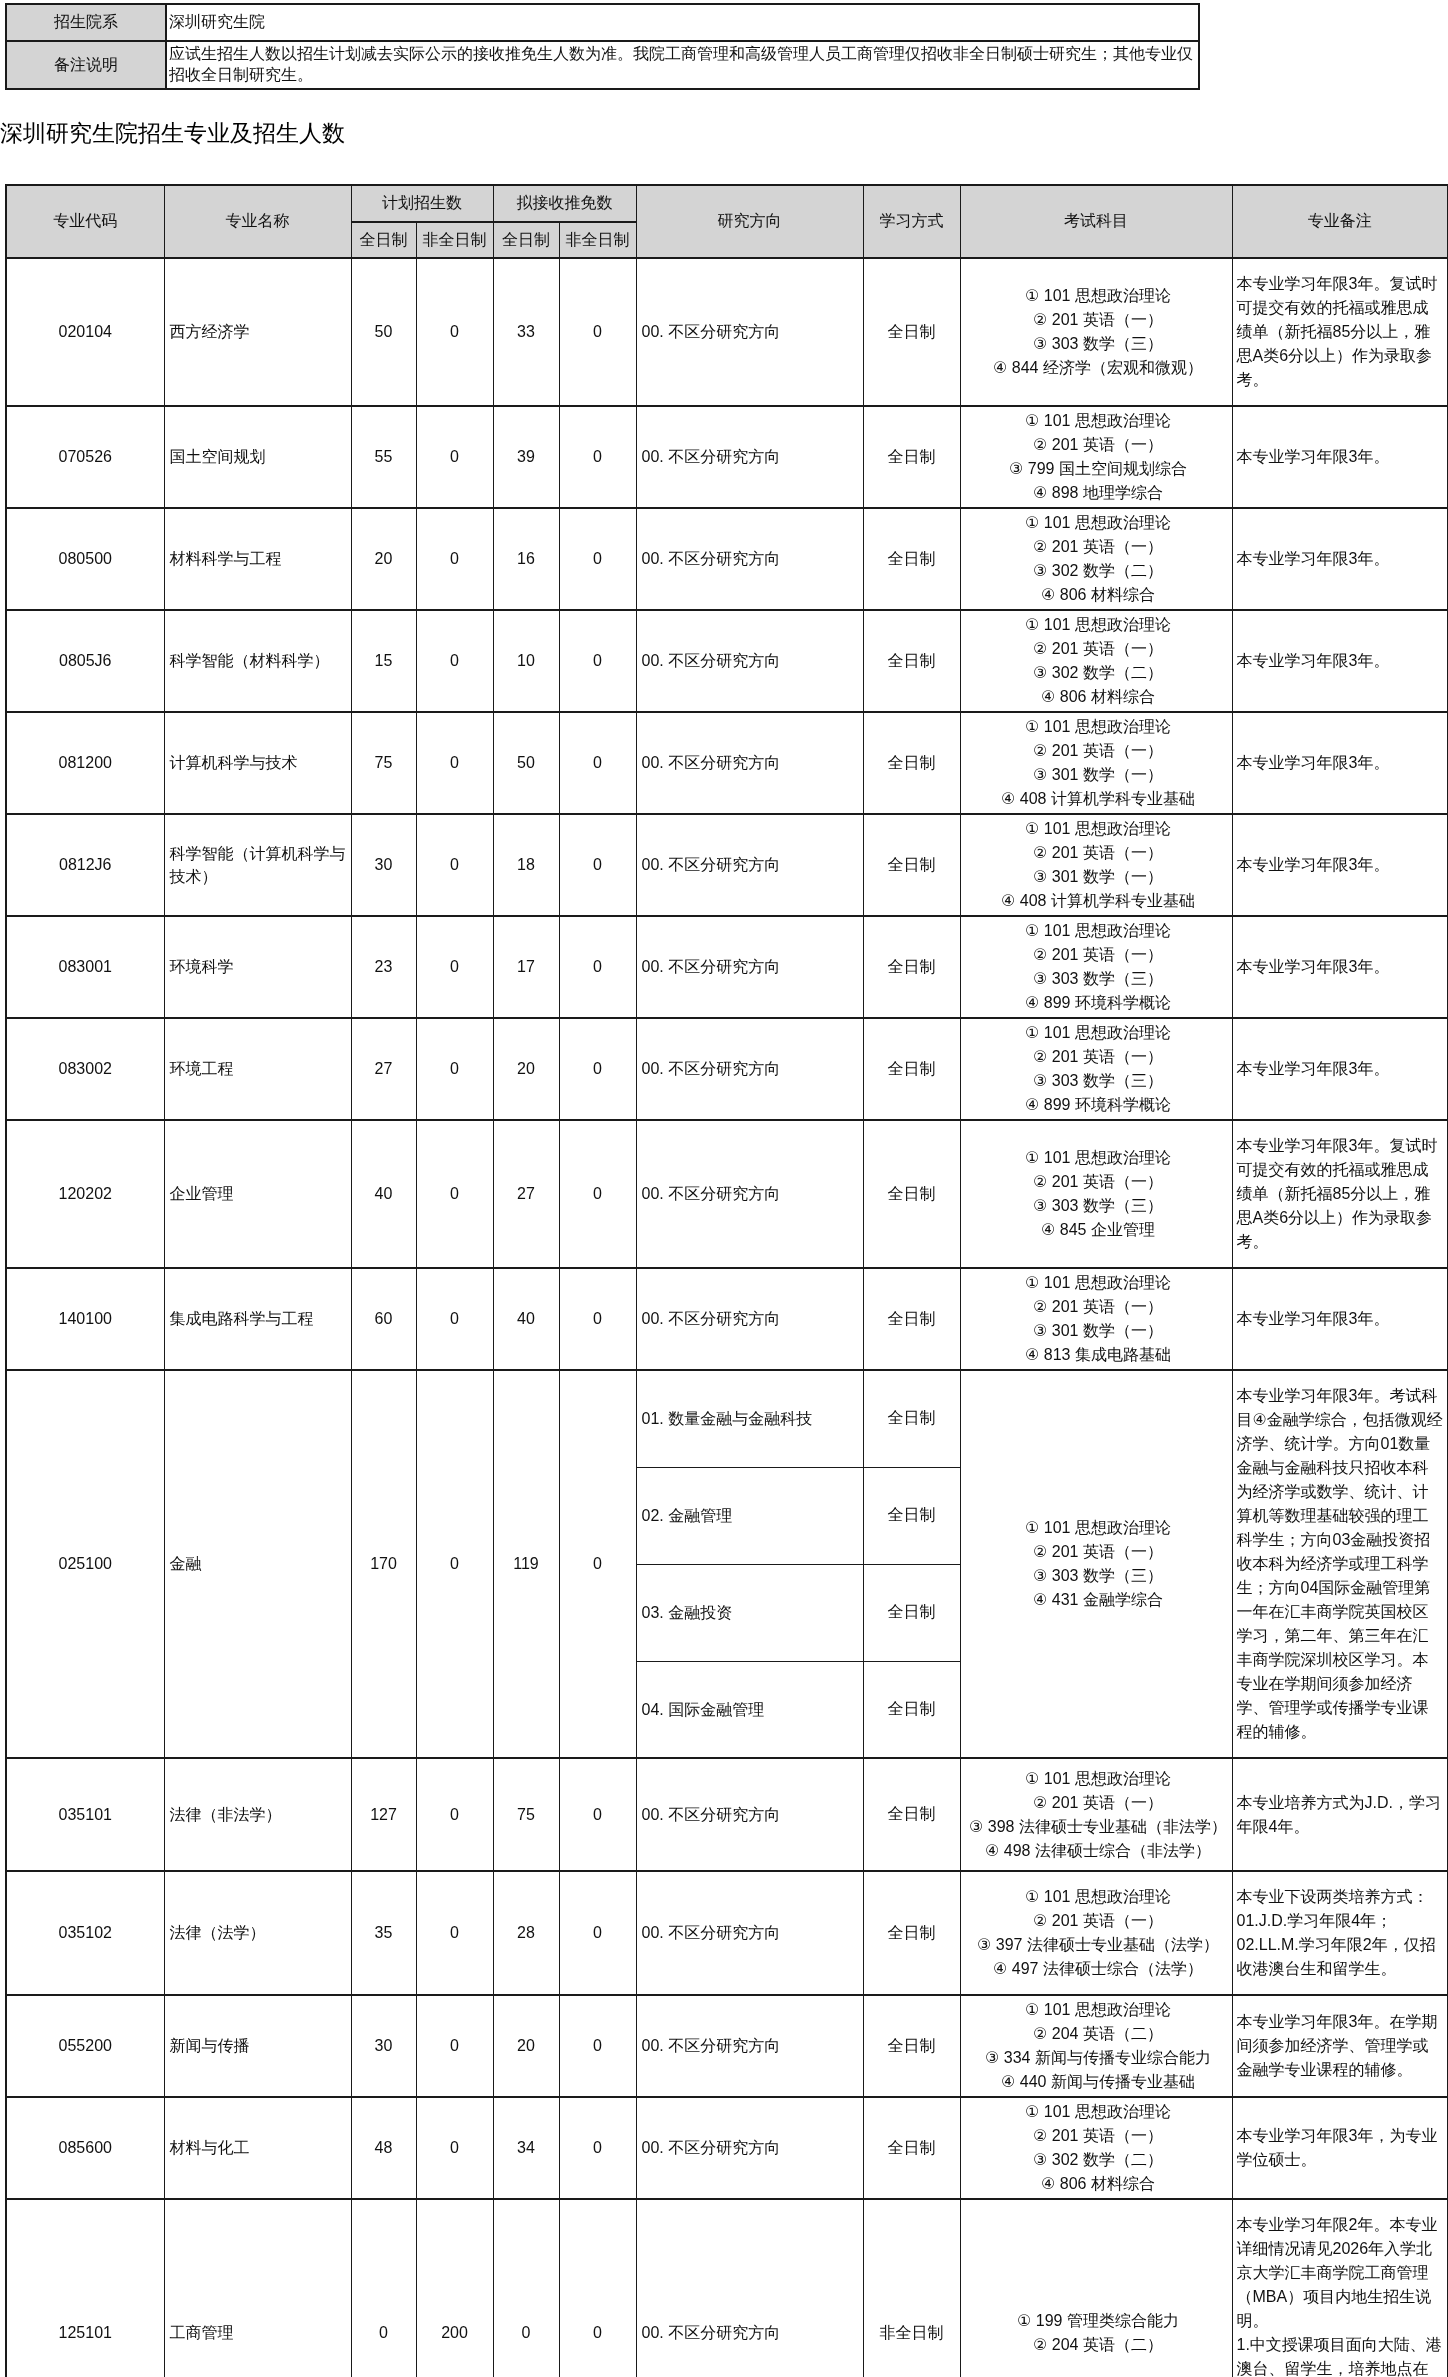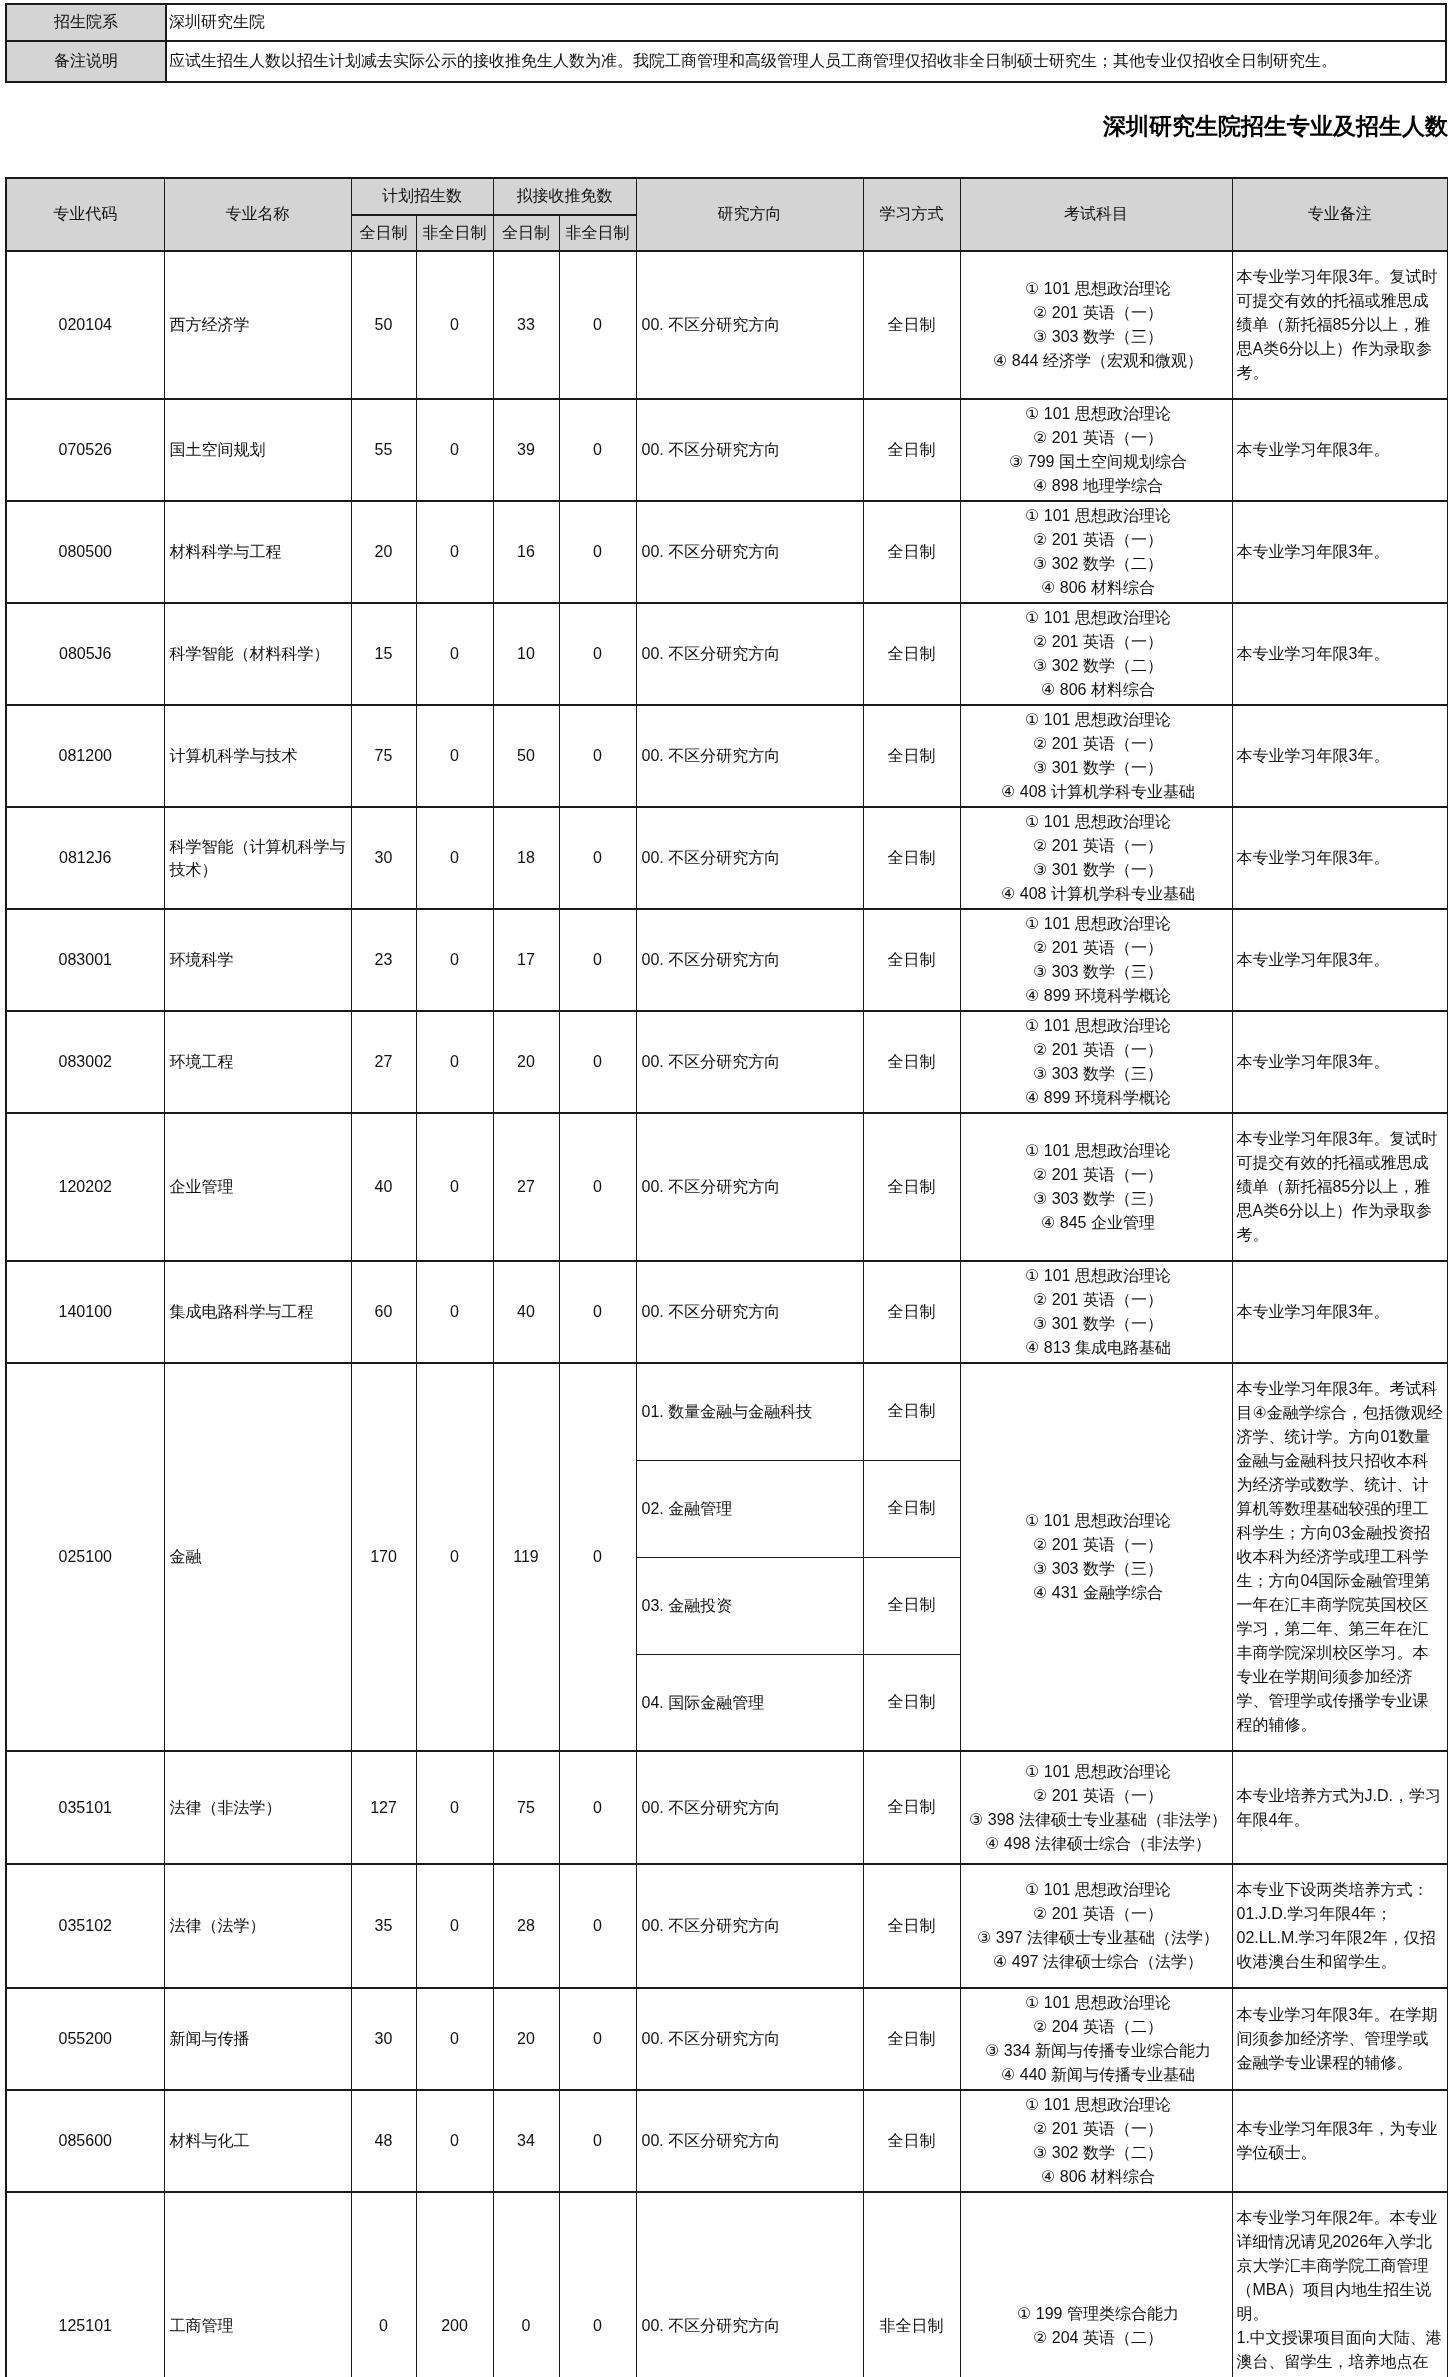--- a/index.html
+++ b/index.html
@@ -3,32 +3,32 @@
 <meta charset="utf-8">
 <style>
   html,body{margin:0;padding:0;background:#ffffff;}
   body{
     width:1448px;height:2377px;overflow:hidden;
     font-family:"Liberation Sans","DejaVu Sans",sans-serif;
     color:#111;
     -webkit-font-smoothing:antialiased;
   }
   .page{padding-top:3px;}
-  table{border-collapse:collapse;table-layout:fixed;margin-left:5px;width:1442px;}
+  table{border-collapse:collapse;table-layout:fixed;margin-left:5px;width:1195px;}
   
   .info-table{border:2px solid #1a1a1a;}
   .info-table td{border:2px solid #1a1a1a;vertical-align:middle;font-size:16px;}
   .info-label{background:#d4d4d4;text-align:center;width:160px;}
   .info-value{text-align:left;padding:2px 2px;background:#fff;}
   .ir1{height:37px;}
   .ir2{height:41px;}
   
   .title{
-    text-align:right;font-size:23px;font-weight:bold;color:#000;
-    margin:28px 0 36px 12px;line-height:30px;
+    text-align:left;font-size:23px;font-weight:normal;color:#000;
+    margin:28px 0 36px 0;line-height:30px;
   }
   
   .main-table{border:2px solid #1a1a1a;font-size:16px;}
   .main-table th,.main-table td{border:1px solid #1a1a1a;vertical-align:middle;overflow:hidden;}
   .main-table thead th{
     background:#d4d4d4;font-weight:normal;font-size:16px;text-align:center;
     border-bottom:2px solid #1a1a1a;
   }
   .hr1 th{height:33px;border-bottom:2px solid #1a1a1a;}
   .hr2 th{height:32px;}

